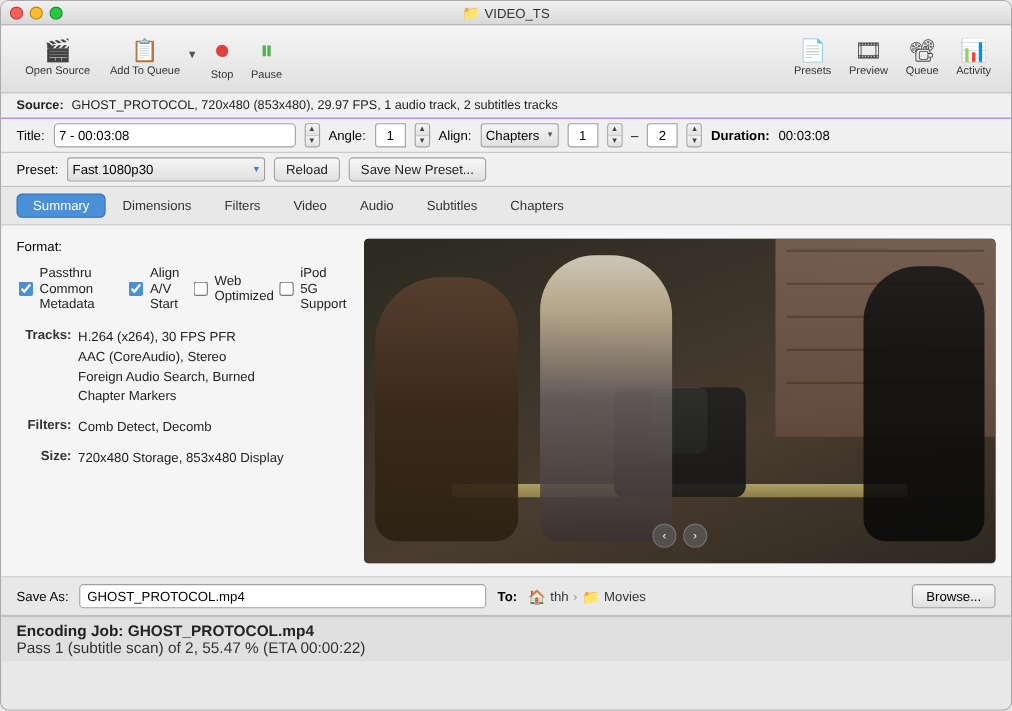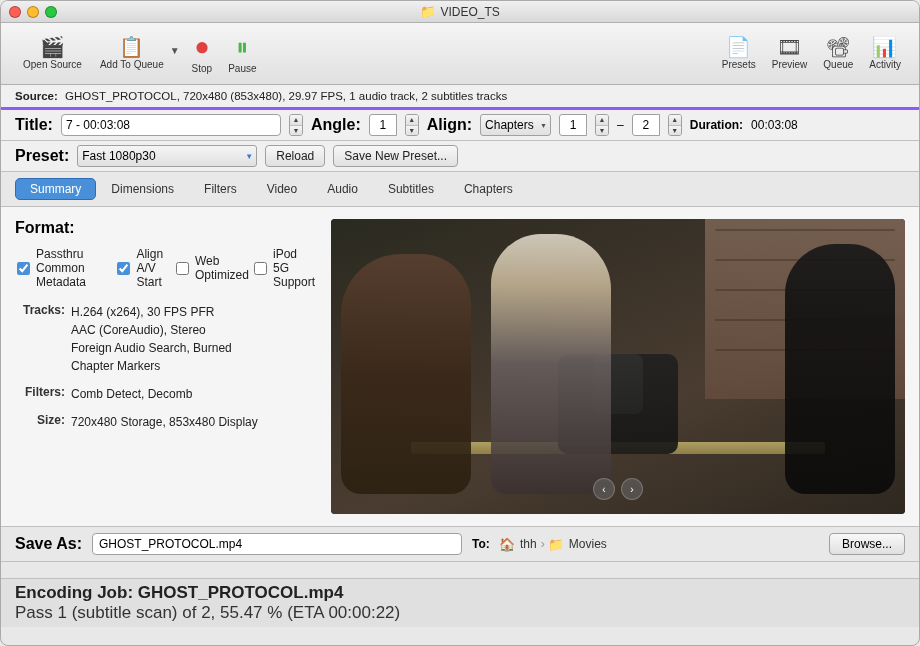--- a/index.html
+++ b/index.html
@@ -123,37 +123,37 @@
       justify-content: flex-end;
       padding: 0 4px 6px 0;
       cursor: pointer;
       font-size: 10px;
       color: #555;
     }
 
     
     .source-bar {
       background: #f0f0f0;
-      border-bottom: 3px solid #8b5cf6;
+      border-bottom: 1px solid #8b5cf6;
       padding: 5px 14px;
       font-size: 11.5px;
       color: #222;
     }
     .source-label { font-weight: 600; margin-right: 4px; }
 
     
     .title-row {
       background: #f0f0f0;
       border-bottom: 1px solid #c0c0c0;
       padding: 4px 14px;
       display: flex;
       align-items: center;
       gap: 8px;
     }
-    .row-label { font-weight: 700; font-size: 16px; }
+    .row-label { font-weight: 400; font-size: 12px; }
     .title-input {
       width: 220px;
       height: 22px;
       border: 1px solid #a0a0a0;
       border-radius: 4px;
       padding: 0 4px;
       font-size: 12px;
       background: white;
       outline: none;
     }
@@ -539,24 +539,23 @@
       background: linear-gradient(to bottom, #f8f8f8, #e0e0e0);
       font-size: 12px;
       padding: 0 12px;
       cursor: pointer;
     }
 
     
     .status-bar {
       background: #e0e0e0;
       padding: 4px 14px;
-      font-size: 17px;
+      font-size: 14px;
       color: #222;
       border-top: 1px solid #c0c0c0;
-      margin-top: 16px;
     }
     .status-job { font-weight: 700; }
     .status-progress { color: #333; }
 
     
     .shelf-lines {
       position: absolute;
       top: 10px;
       right: 10px;
       width: 180px;

